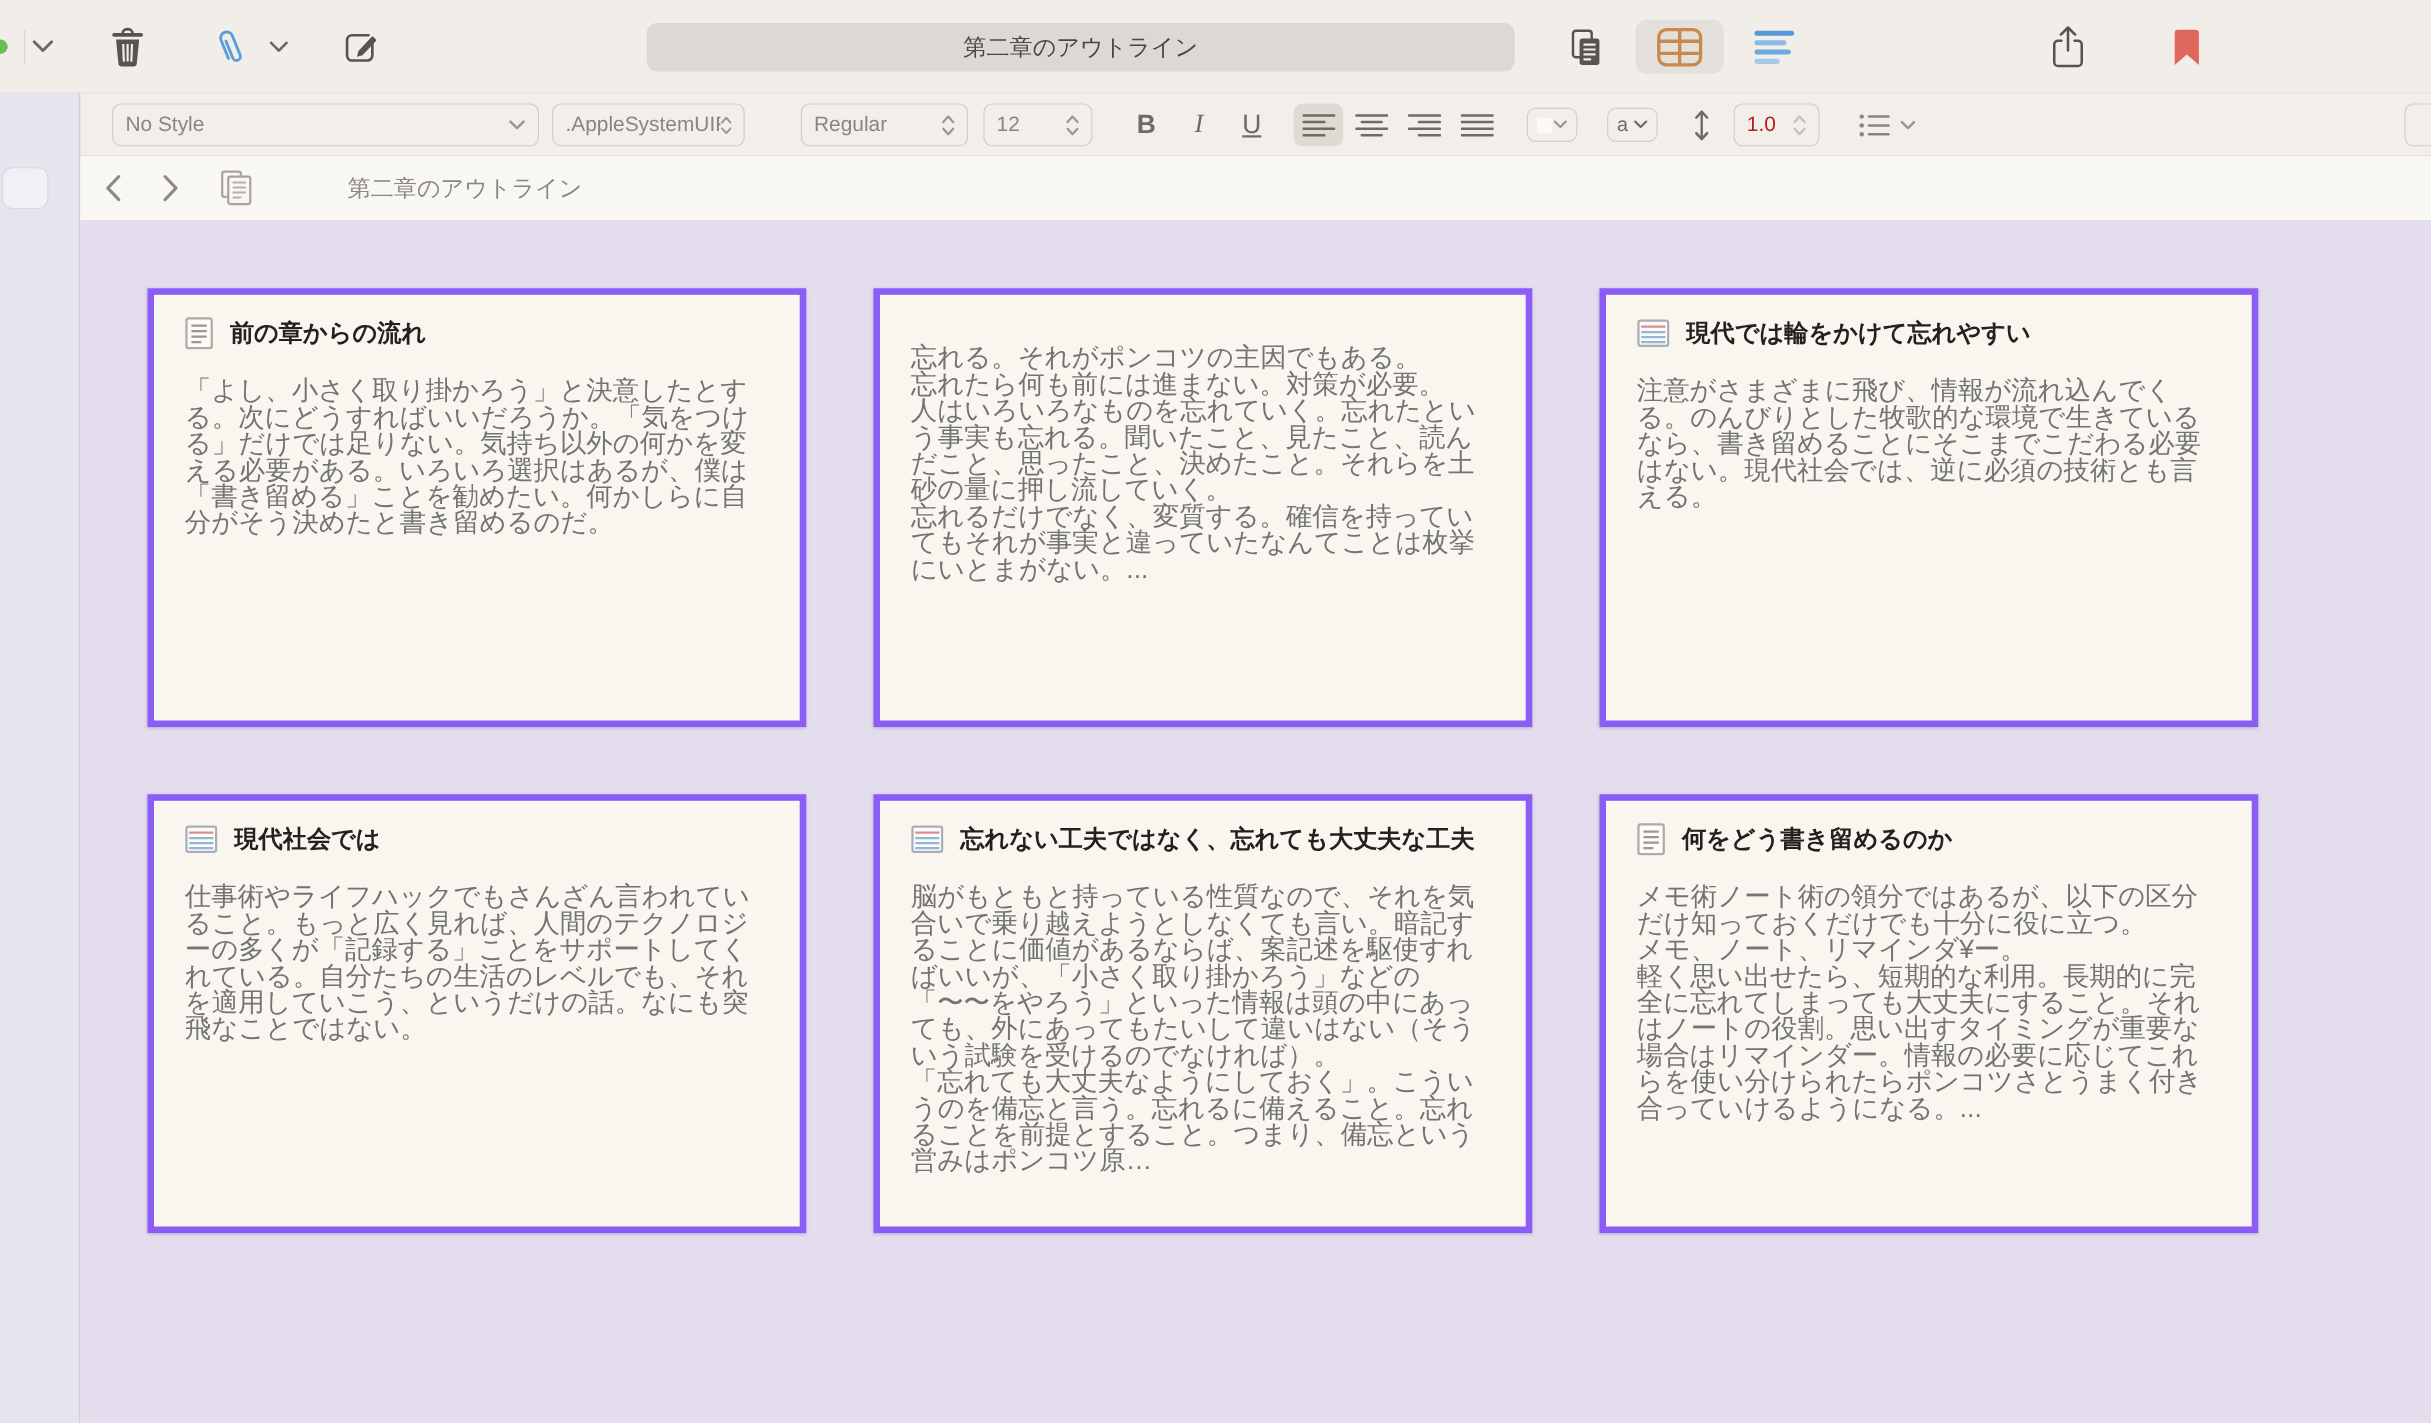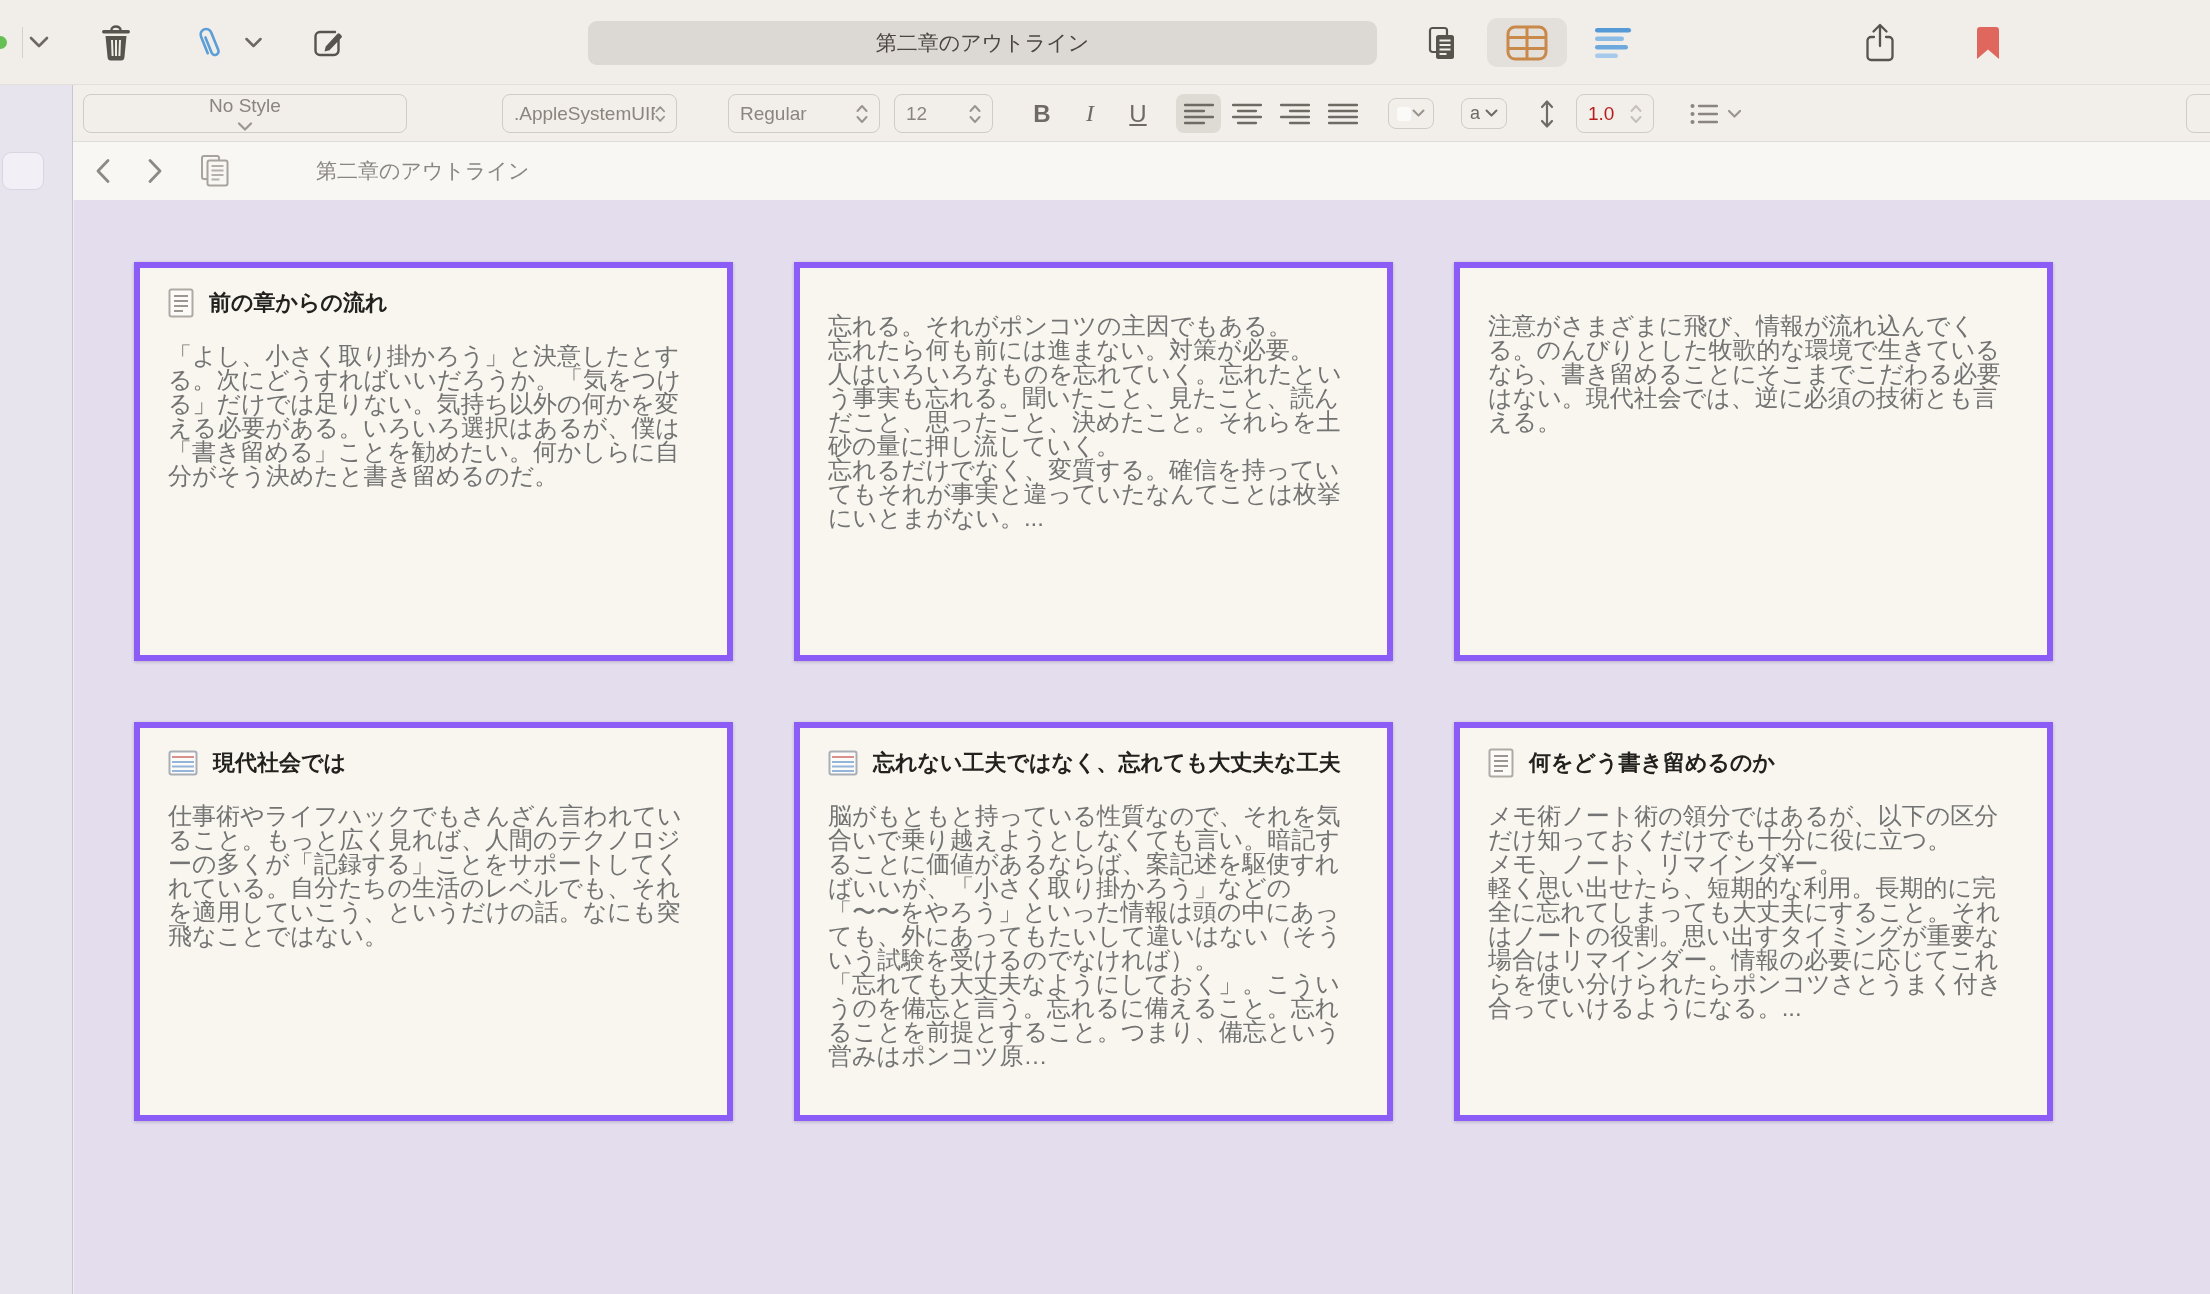--- a/index.html
+++ b/index.html
@@ -146,21 +146,21 @@
     </button>
 
     <button class="tb-btn" style="left:1968px; width:40px;">
       <svg width="28" height="36" viewBox="0 0 28 36">
         <path d="M6 2 h16 a3 3 0 0 1 3 3 v29 l-11 -9.5 -11 9.5 V5 a3 3 0 0 1 3-3 z" fill="#e0675d"></path>
       </svg>
     </button>
   </div>
 
   <div class="format-bar">
-    <div class="fb-field" style="left:10px; width:324px;flex-direction:column;">
+    <div class="fb-field" style="left:29px; width:388px;">
       <span>No Style</span>
       <svg width="16" height="10" viewBox="0 0 16 10">
           <path d="M2 1.5 l6 6 6-6" stroke="#9a958e" stroke-width="2.2" fill="none" stroke-linecap="round" stroke-linejoin="round"></path>
         </svg>
     </div>
 
     <div class="fb-field" style="left:429px; width:175px;">
       <span style="overflow:hidden; white-space:nowrap;">.AppleSystemUIF...</span>
       <svg width="12" height="22" viewBox="0 0 12 22">
           <path d="M1.5 8 L6 3 l4.5 5 M1.5 14 L6 19 l4.5-5" stroke="#9a958e" stroke-width="2" fill="none" stroke-linecap="round" stroke-linejoin="round"></path>
@@ -294,42 +294,50 @@
       </div>
 
       <div class="card">
         <div class="card-body">忘れる。それがポンコツの主因でもある。
 忘れたら何も前には進まない。対策が必要。
 人はいろいろなものを忘れていく。忘れたという事実も忘れる。聞いたこと、見たこと、読んだこと、思ったこと、決めたこと。それらを土砂の量に押し流していく。
 忘れるだけでなく、変質する。確信を持っていてもそれが事実と違っていたなんてことは枚挙にいとまがない。...</div>
       </div>
 
       <div class="card">
-        <div class="card-body">注意がさまざまに飛び、情報が流れ込んでくる。のんびりとした牧歌的な環境で生きているなら、書き留めることにそこまでこだわる必要はない。現代社会では、逆に必須の技術とも言える。</div>
-      </div>
-
-      <div class="card">
         <div class="card-head">
           <svg width="30" height="26" viewBox="0 0 30 26">
             <rect x="1.5" y="1.5" width="27" height="23" rx="2" fill="#fcfbf8" stroke="#a9adb6" stroke-width="2"></rect>
             <path d="M4 7 h22" stroke="#d98f8c" stroke-width="2"></path>
             <path d="M4 12 h22 M4 16.5 h22 M4 21 h22" stroke="#93b5da" stroke-width="2"></path>
           </svg>
-          <span class="card-title">現代社会では</span>
-        </div>
-        <div class="card-body">仕事術やライフハックでもさんざん言われていること。もっと広く見れば、人間のテクノロジーの多くが「記録する」ことをサポートしてくれている。自分たちの生活のレベルでも、それを適用していこう、というだけの話。なにも突飛なことではない。</div>
+          <span class="card-title">現代では輪をかけて忘れやすい</span>
+        </div>
+        <div class="card-body">注意がさまざまに飛び、情報が流れ込んでくる。のんびりとした牧歌的な環境で生きているなら、書き留めることにそこまでこだわる必要はない。現代社会では、逆に必須の技術とも言える。</div>
       </div>
 
       <div class="card">
         <div class="card-head">
           <svg width="30" height="26" viewBox="0 0 30 26">
             <rect x="1.5" y="1.5" width="27" height="23" rx="2" fill="#fcfbf8" stroke="#a9adb6" stroke-width="2"></rect>
             <path d="M4 7 h22" stroke="#d98f8c" stroke-width="2"></path>
             <path d="M4 12 h22 M4 16.5 h22 M4 21 h22" stroke="#93b5da" stroke-width="2"></path>
           </svg>
+          <span class="card-title">現代社会では</span>
+        </div>
+        <div class="card-body">仕事術やライフハックでもさんざん言われていること。もっと広く見れば、人間のテクノロジーの多くが「記録する」ことをサポートしてくれている。自分たちの生活のレベルでも、それを適用していこう、というだけの話。なにも突飛なことではない。</div>
+      </div>
+
+      <div class="card">
+        <div class="card-head">
+          <svg width="30" height="26" viewBox="0 0 30 26">
+            <rect x="1.5" y="1.5" width="27" height="23" rx="2" fill="#fcfbf8" stroke="#a9adb6" stroke-width="2"></rect>
+            <path d="M4 7 h22" stroke="#d98f8c" stroke-width="2"></path>
+            <path d="M4 12 h22 M4 16.5 h22 M4 21 h22" stroke="#93b5da" stroke-width="2"></path>
+          </svg>
           <span class="card-title">忘れない工夫ではなく、忘れても大丈夫な工夫</span>
         </div>
         <div class="card-body">脳がもともと持っている性質なので、それを気合いで乗り越えようとしなくても言い。暗記することに価値があるならば、案記述を駆使すればいいが、「小さく取り掛かろう」などの「〜〜をやろう」といった情報は頭の中にあっても、外にあってもたいして違いはない（そういう試験を受けるのでなければ）。
 「忘れても大丈夫なようにしておく」。こういうのを備忘と言う。忘れるに備えること。忘れることを前提とすること。つまり、備忘という営みはポンコツ原…</div>
       </div>
 
       <div class="card">
         <div class="card-head">
           <svg width="26" height="30" viewBox="0 0 26 30">
             <rect x="1.5" y="1.5" width="23" height="27" rx="2" fill="#fcfbf8" stroke="#aeaaa4" stroke-width="2"></rect>

